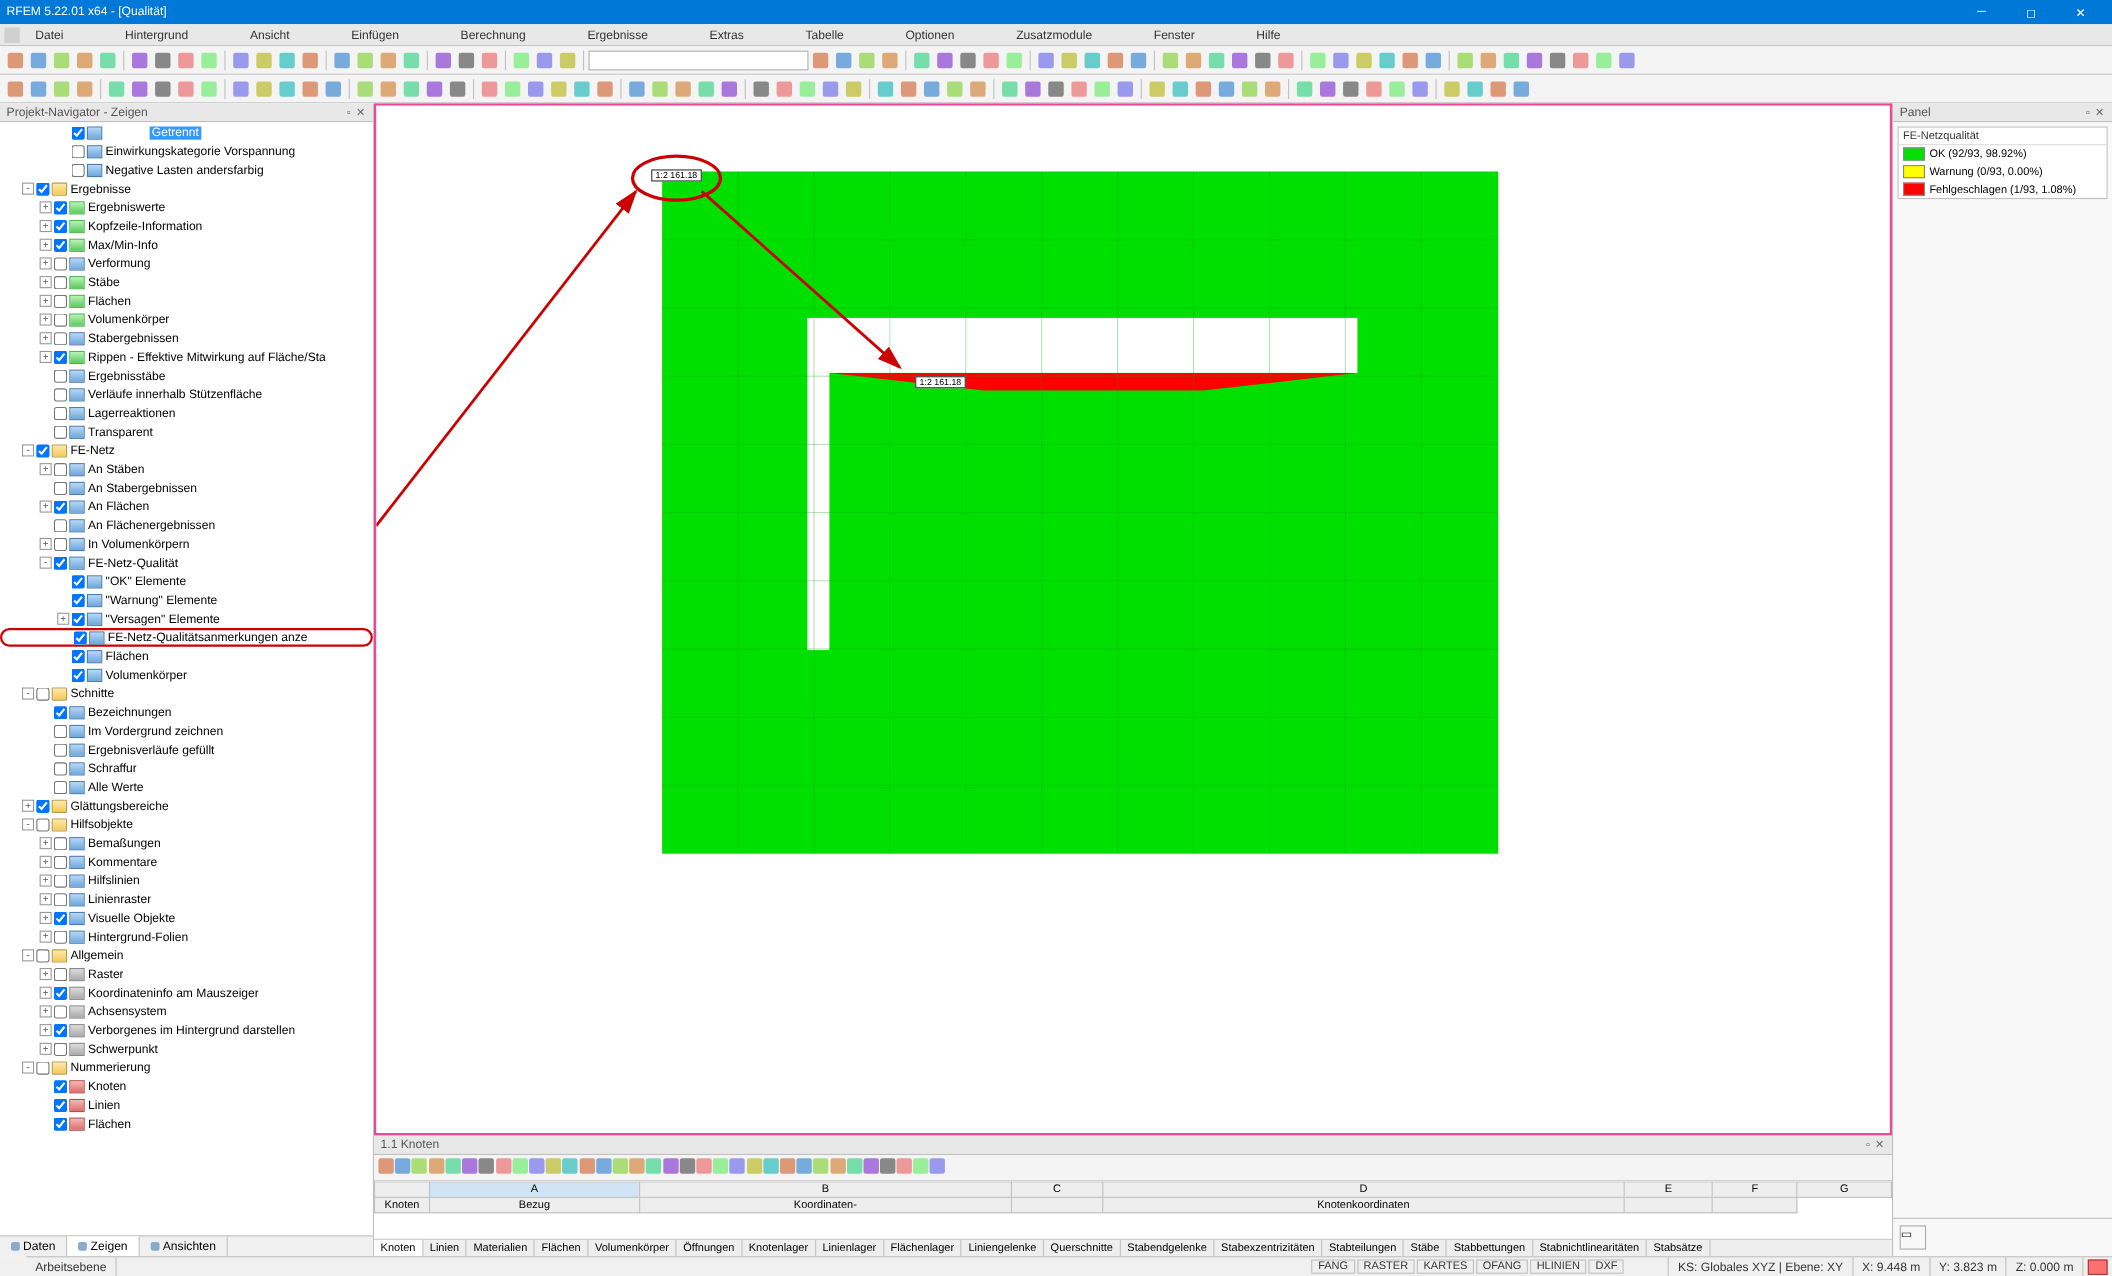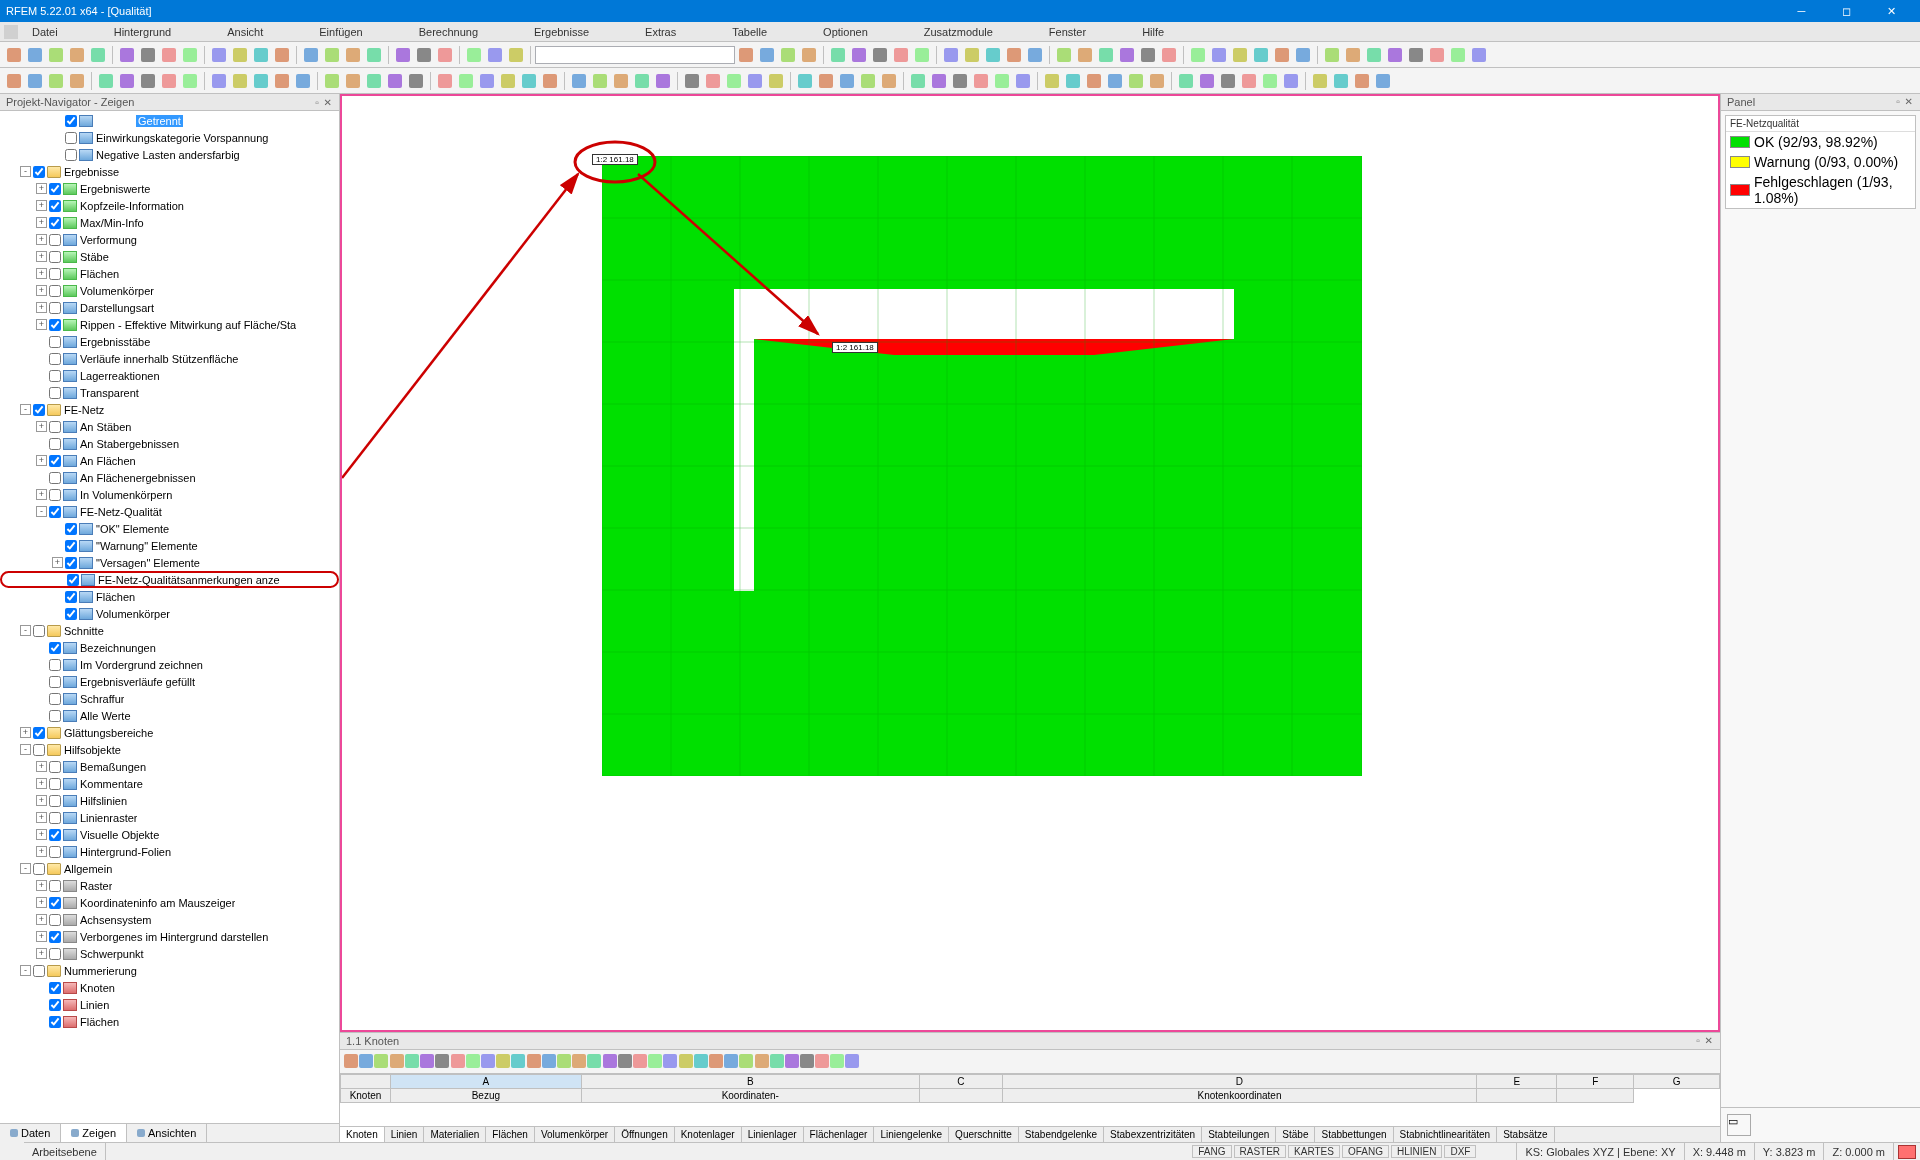--- a/index.html
+++ b/index.html
@@ -71,21 +71,21 @@
 .ta-tab { padding: 2px 6px; border-right: 1px solid #c0c0c0; font-size: 10px; cursor: pointer; white-space: nowrap; }
 .ta-tab.active { background: #fff; }
 
 
 .right-panel { width: 200px; background: #f8f8f8; border-left: 1px solid #c0c0c0; display: flex; flex-direction: column; }
 .right-panel .rp-header { background: #e8e8e8; padding: 2px 6px; font-size: 11px; color: #555; border-bottom: 1px solid #c0c0c0; display:flex; justify-content:space-between; }
 .rp-group { border: 1px solid #c0c0c0; margin: 4px; background: #fff; }
 .rp-group-title { font-size: 10px; padding: 2px 4px; color: #333; border-bottom: 1px solid #ddd; }
 .rp-legend-row { display: flex; align-items: center; padding: 2px 4px; gap: 4px; }
 .rp-swatch { width: 20px; height: 12px; border: 1px solid #888; flex-shrink: 0; }
-.rp-legend-row span { font-size: 14px; }
+.rp-legend-row span { font-size: 10px; }
 
 
 .statusbar { position: absolute; left: 0; right: 0; bottom: 0; height: 18px; background: #f0f0f0; border-top: 1px solid #c0c0c0; display: flex; align-items: center; font-size: 10px; color: #333; margin-left: 24px; }
 .statusbar .sb-cell { padding: 0 8px; border-right: 1px solid #c0c0c0; height: 100%; display: flex; align-items: center; }
 .statusbar .sb-spacer { flex: 1; }
 .statusbar .sb-btn { padding: 0 5px; border: 1px solid #c0c0c0; margin: 1px; background: #efefef; font-size: 10px; cursor: pointer; }
 
 .hdr-ctrl { color:#666; cursor:pointer; font-size:10px; letter-spacing:1px; }
 
 
@@ -594,21 +594,21 @@
           <span class="tree-expander">+</span>
           <input type="checkbox" class="tree-check" style="">
           <span class="tree-icon green"></span>
           <span class="tree-label">Volumenkörper</span>
         </div>
         <div class="tree-row">
           <span class="tree-indent" style="width: 32px;"></span>
           <span class="tree-expander">+</span>
           <input type="checkbox" class="tree-check" style="">
           <span class="tree-icon blue"></span>
-          <span class="tree-label">Darstellungsart</span>
+          <span class="tree-label">Stabergebnissen</span>
         </div>
         <div class="tree-row">
           <span class="tree-indent" style="width: 32px;"></span>
           <span class="tree-expander">+</span>
           <input type="checkbox" class="tree-check" checked="" style="">
           <span class="tree-icon green"></span>
           <span class="tree-label">Rippen - Effektive Mitwirkung auf Fläche/Sta</span>
         </div>
         <div class="tree-row">
           <span class="tree-indent" style="width: 32px;"></span>

